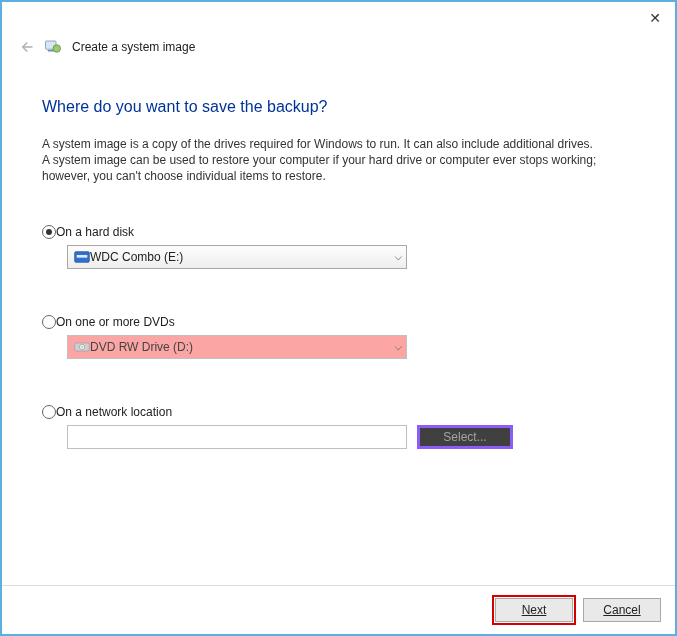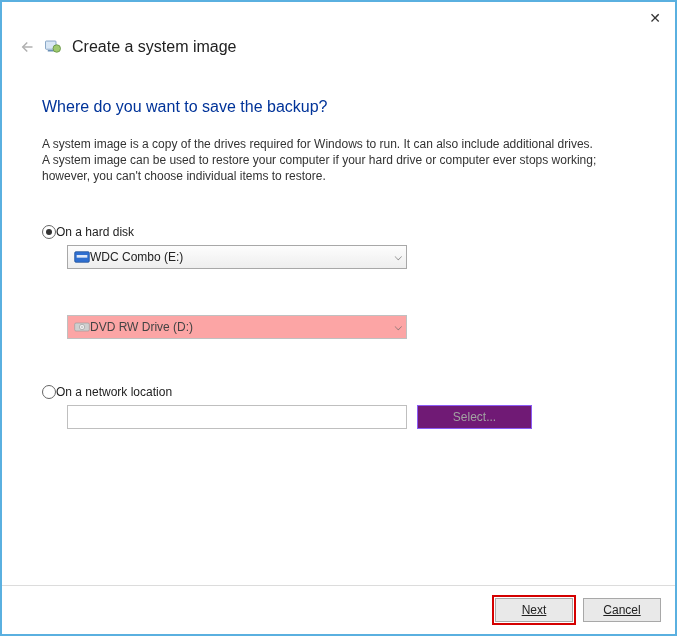--- a/index.html
+++ b/index.html
@@ -40,21 +40,21 @@
   }
   .back-arrow {
     width: 18px; height: 18px;
     color: #b0b0b0;
   }
   .sysimg-icon {
     width: 18px; height: 18px;
     flex-shrink: 0;
   }
   .wizard-title {
-    font-size: 16px;
+    font-size: 12px;
   }
   .content {
     flex: 1;
     padding: 28px 26px 0 40px;
   }
   .heading {
     color: #003399;
     font-size: 16px;
     margin: 14px 0 20px 0;
     font-weight: normal;
@@ -122,25 +122,25 @@
     width: 16px; height: 14px;
     flex-shrink: 0;
   }
   .textfield {
     border: 1px solid #bfbfbf;
     height: 24px;
     width: 340px;
     background: #fff;
   }
   .select-btn {
-    border: 1px solid #8b5cf6;
-    background: #701a75;
+    border: 3px solid #8b5cf6;
+    background: #404040;
     color: #a2a2a2;
     height: 24px;
-    width: 115px;
+    width: 96px;
     font-size: 12px;
     display: flex;
     align-items: center;
     justify-content: center;
   }
   .footer {
     border-top: 1px solid #dcdcdc;
     padding: 12px 14px;
     display: flex;
     justify-content: flex-end;
@@ -202,20 +202,24 @@
             <rect x="1" y="1" width="22" height="16" rx="2" fill="#2f6fd0" stroke="#1a4a90"></rect>
             <rect x="4" y="6" width="16" height="4" fill="#fff" opacity="0.85"></rect>
           </svg>
           <span>WDC Combo (E:)</span>
           <span class="chevron">⌵</span>
         </div>
       </div>
     </div>
 
     <div class="option-group">
+      <div class="radio-row">
+        <span class="radio"></span>
+        <span class="radio-label">On one or more DVDs</span>
+      </div>
       <div class="indent-row">
         <div class="dropdown disabled">
           <svg class="drive-icon" viewBox="0 0 24 18">
             <rect x="1" y="3" width="22" height="12" rx="2" fill="#cfcfcf" stroke="#9a9a9a"></rect>
             <circle cx="12" cy="9" r="4" fill="#eee" stroke="#9a9a9a"></circle>
             <circle cx="12" cy="9" r="1" fill="#9a9a9a"></circle>
           </svg>
           <span>DVD RW Drive (D:)</span>
           <span class="chevron">⌵</span>
         </div>

